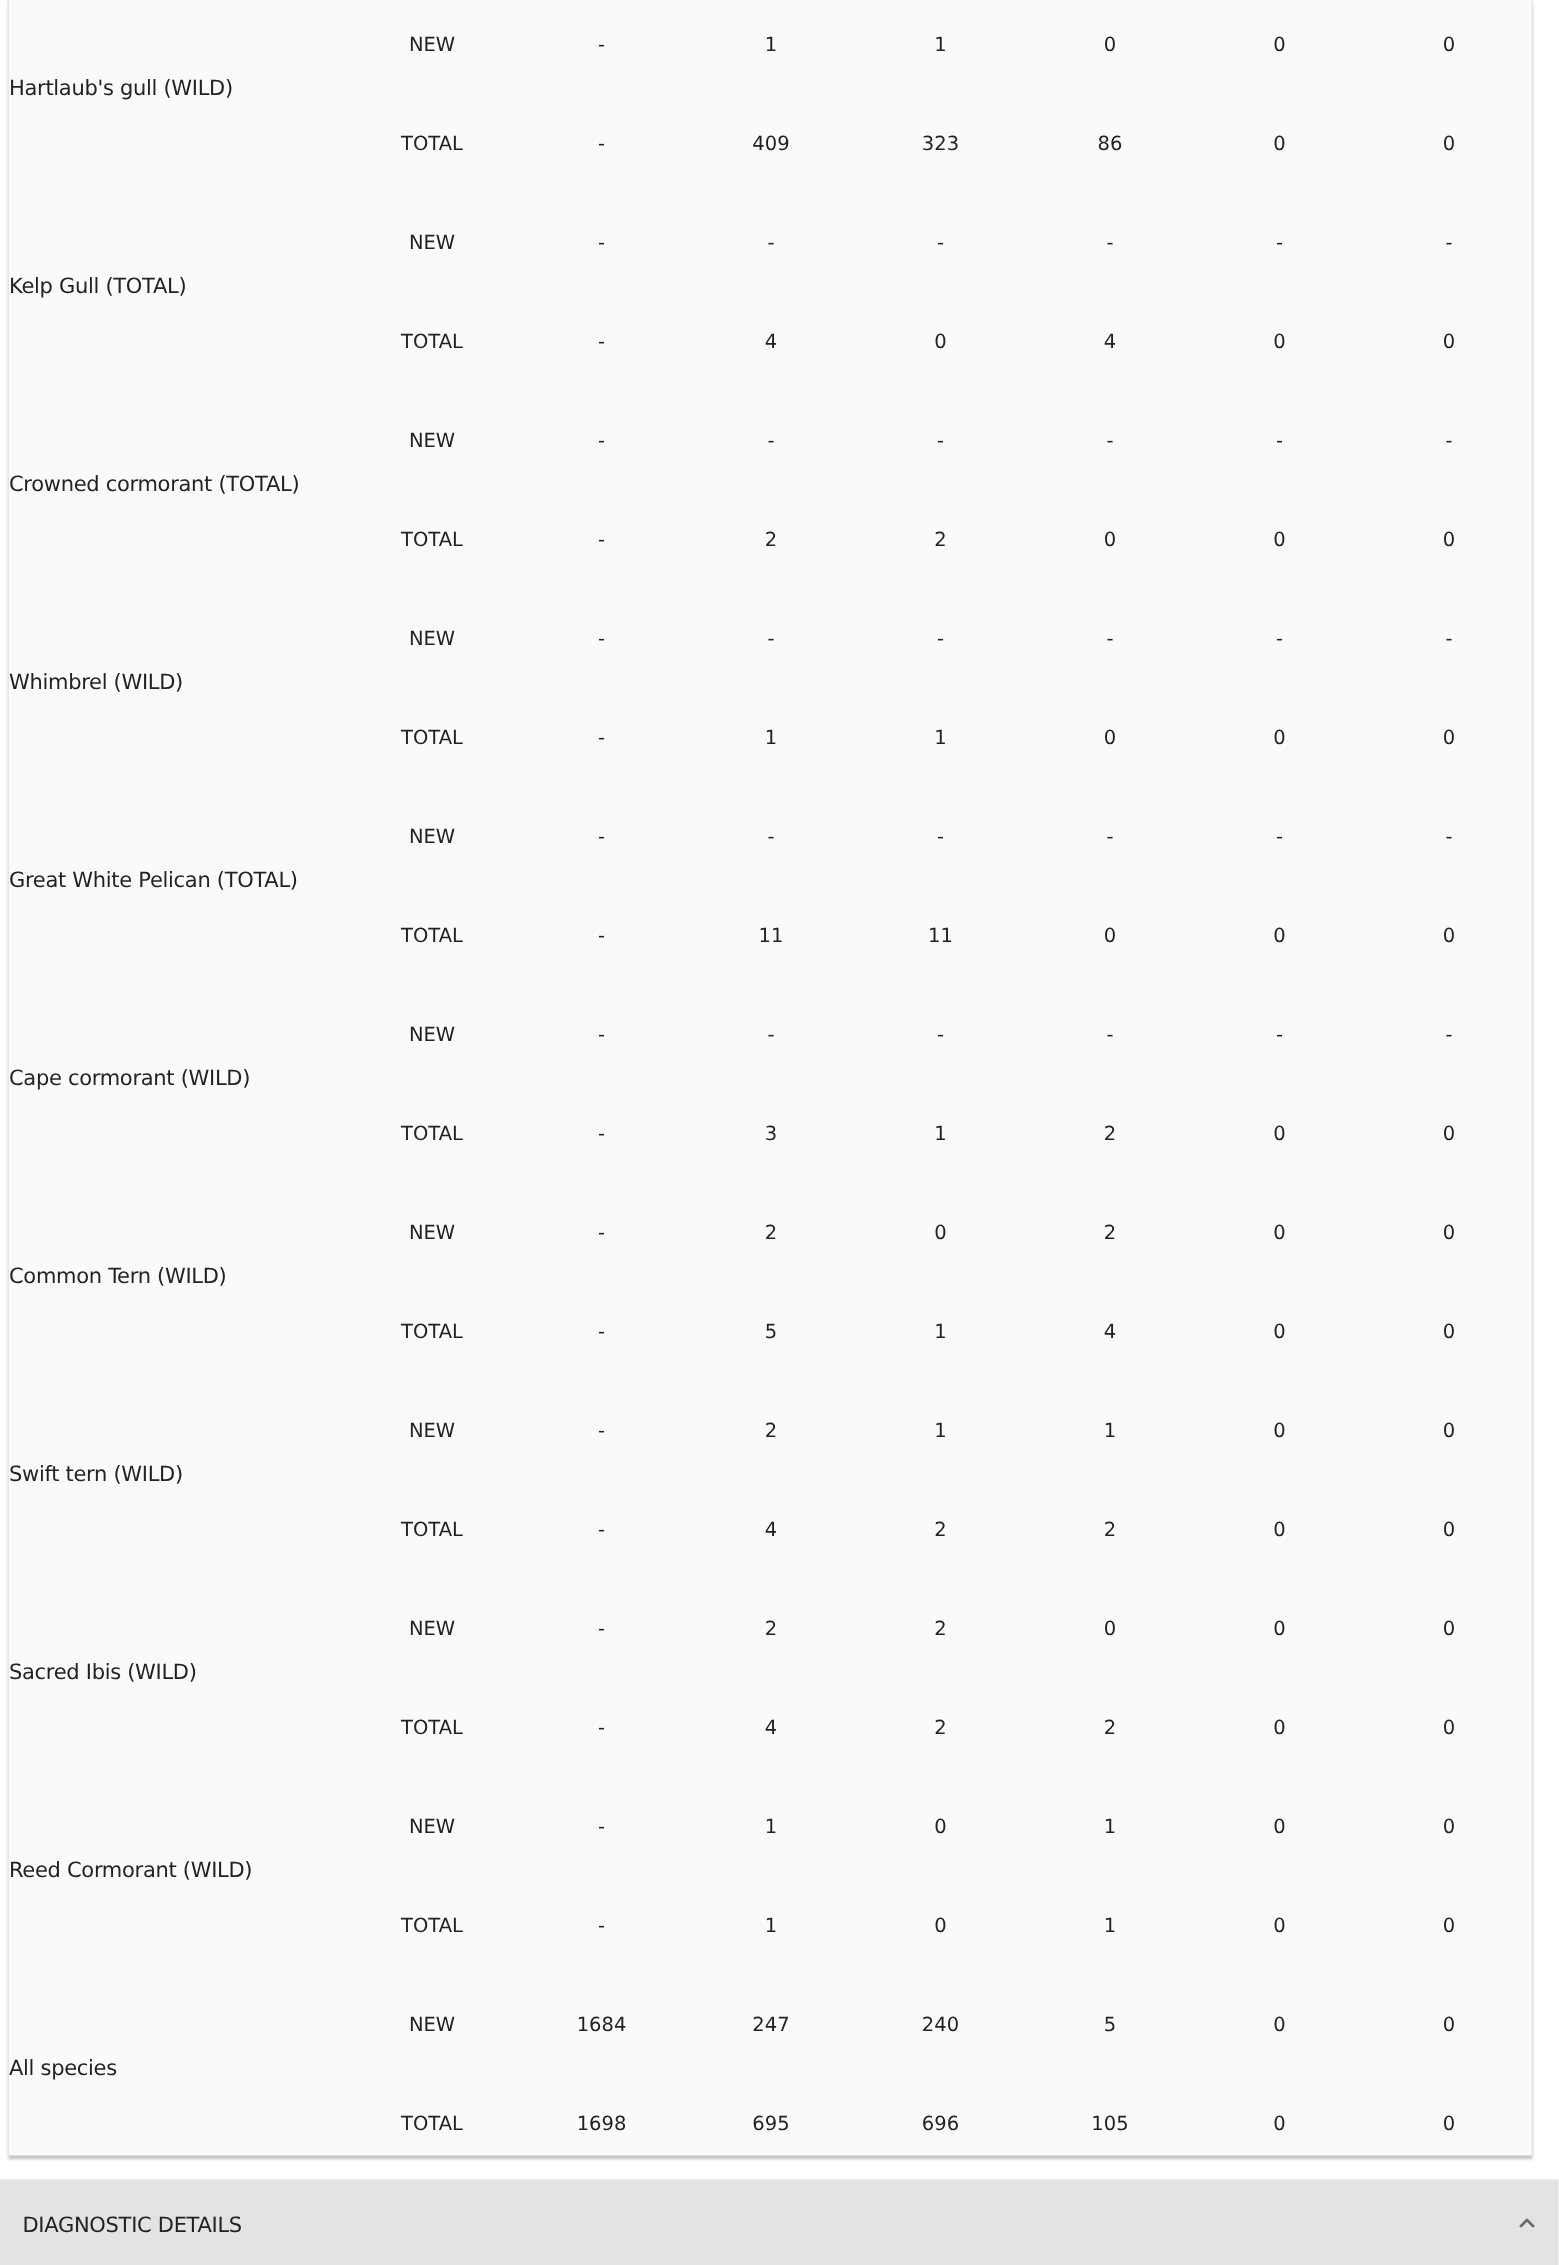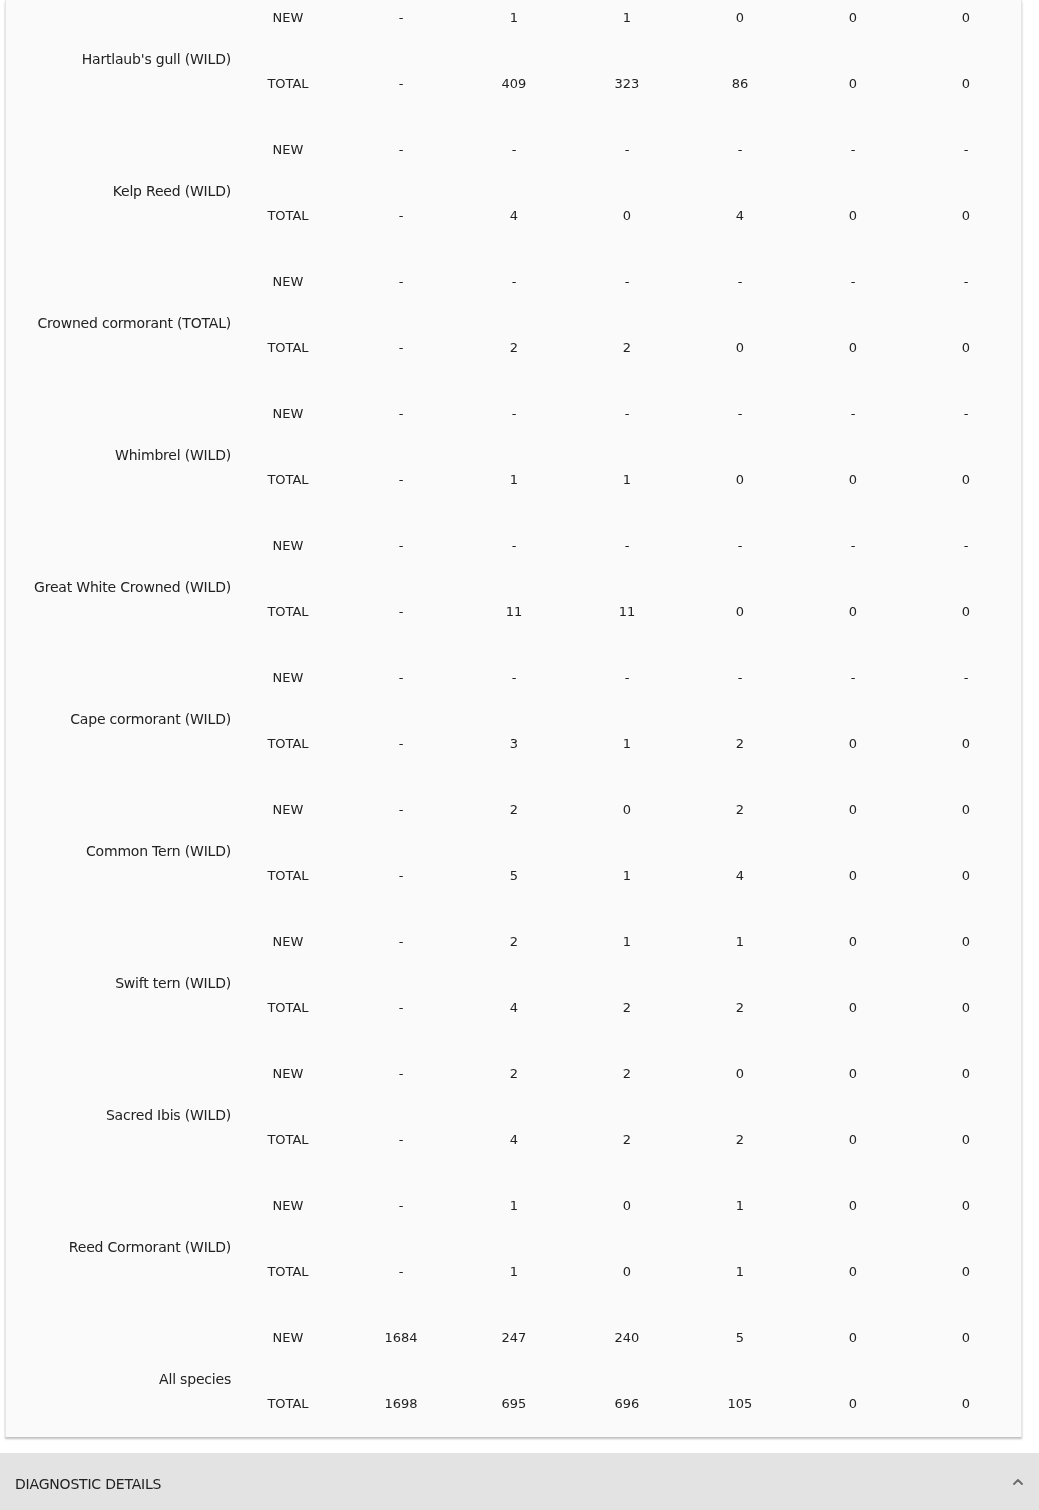--- a/index.html
+++ b/index.html
@@ -26,31 +26,32 @@
       position: absolute;
       left: 0;
       width: 1017px;
       height: 132px;
     }
     .species-name {
       position: absolute;
       left: 0;
       width: 225px;
       top: 50px;
-      text-align: right;
+      text-align: left;
       font-size: 14px;
       line-height: 18px;
       white-space: nowrap;
       letter-spacing: -0.2px;
     }
     .row {
       position: absolute;
       left: 0;
       width: 1017px;
       height: 18px;
+      margin-top: 13px;
     }
     .cell {
       position: absolute;
       top: 0;
       width: 100px;
       text-align: center;
       font-size: 13px;
       line-height: 18px;
       white-space: nowrap;
     }
@@ -106,21 +107,21 @@
         <span class="cell type">TOTAL</span>
         <span class="cell c0">-</span>
         <span class="cell c1">409</span>
         <span class="cell c2">323</span>
         <span class="cell c3">86</span>
         <span class="cell c4">0</span>
         <span class="cell c5">0</span>
       </div>
     </div>
     <div class="species-block" style="top: 132px;">
-      <div class="species-name">Kelp Reed (WILD)</div>
+      <div class="species-name">Kelp Gull (TOTAL)</div>
       <div class="row" style="top: 9px;">
         <span class="cell type">NEW</span>
         <span class="cell c0">-</span>
         <span class="cell c1">-</span>
         <span class="cell c2">-</span>
         <span class="cell c3">-</span>
         <span class="cell c4">-</span>
         <span class="cell c5">-</span>
       </div>
       <div class="row" style="top: 75px;">
@@ -169,21 +170,21 @@
         <span class="cell type">TOTAL</span>
         <span class="cell c0">-</span>
         <span class="cell c1">1</span>
         <span class="cell c2">1</span>
         <span class="cell c3">0</span>
         <span class="cell c4">0</span>
         <span class="cell c5">0</span>
       </div>
     </div>
     <div class="species-block" style="top: 528px;">
-      <div class="species-name">Great White Crowned (WILD)</div>
+      <div class="species-name">Great White Pelican (TOTAL)</div>
       <div class="row" style="top: 9px;">
         <span class="cell type">NEW</span>
         <span class="cell c0">-</span>
         <span class="cell c1">-</span>
         <span class="cell c2">-</span>
         <span class="cell c3">-</span>
         <span class="cell c4">-</span>
         <span class="cell c5">-</span>
       </div>
       <div class="row" style="top: 75px;">

